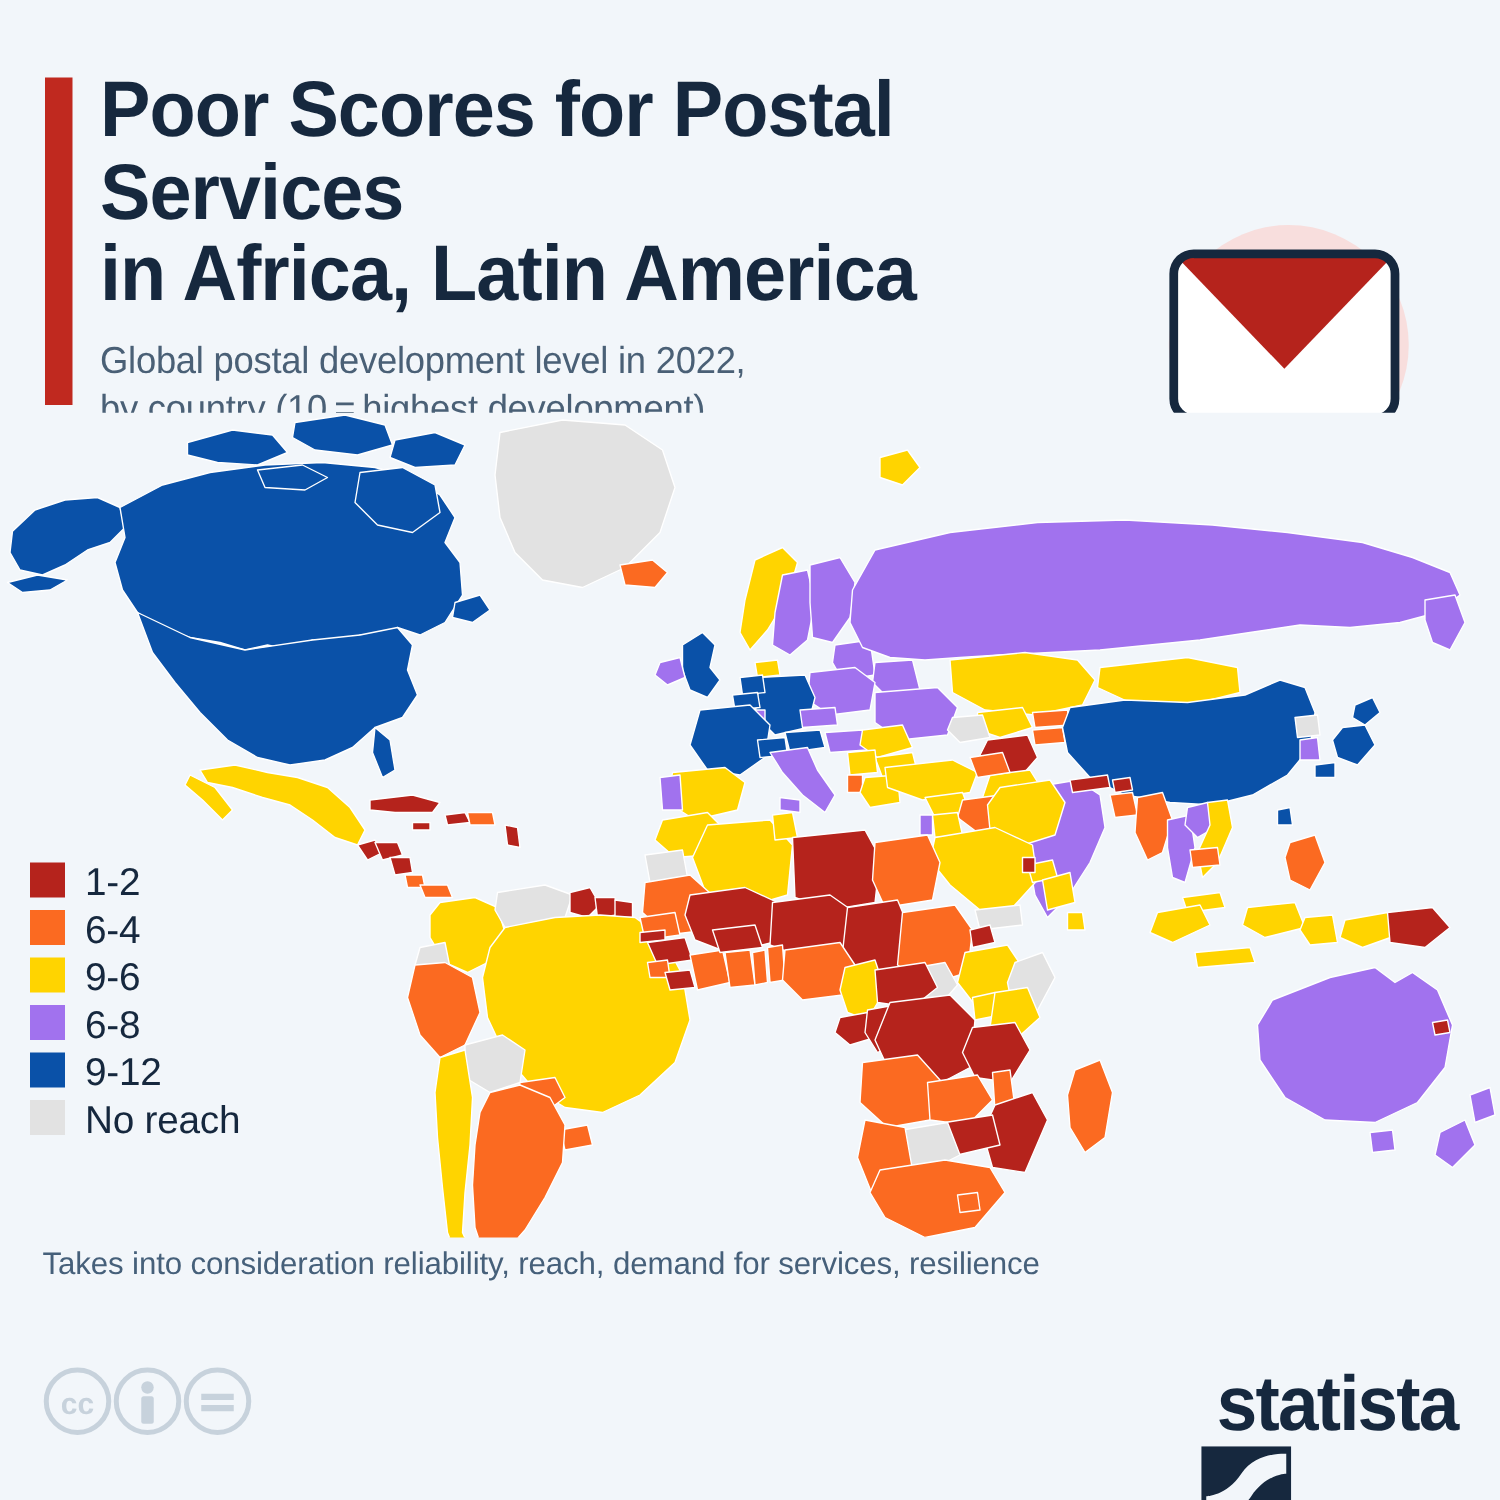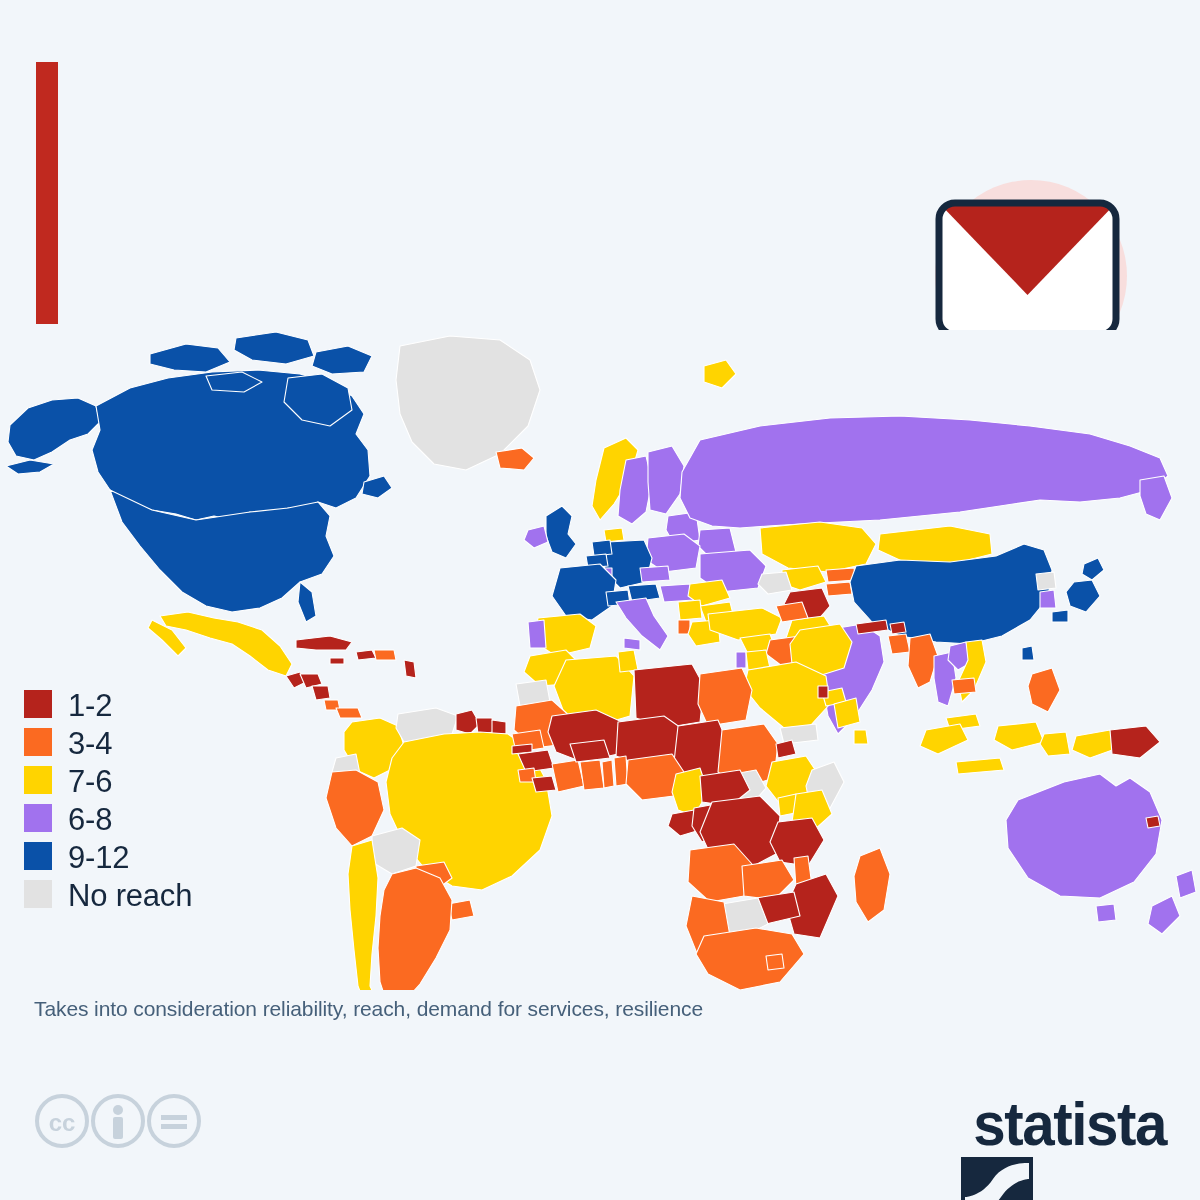--- a/index.html
+++ b/index.html
@@ -48,21 +48,21 @@
   .legend-row{display:flex;align-items:flex-start;height:38px;}
   .swatch{width:28px;height:28px;flex:0 0 28px;}
   .legend-label{
     margin-left:16px;font-size:31px;color:#16283E;font-weight:400;
     line-height:1;letter-spacing:-0.2px;
   }
 
   
   .notes{position:absolute;left:34px;top:993px;width:1120px;}
   .note-line{
-    font-size:21px;line-height:1.48;color:#46607A;font-weight:400;
+    font-size:25px;line-height:1.48;color:#46607A;font-weight:400;
     letter-spacing:-0.1px;
   }
 
   
   .footer{position:absolute;left:0;top:1085px;width:1200px;height:100px;}
   .cc-icons{position:absolute;left:34px;top:8px;display:flex;}
   .cc-icon{width:56px;height:56px;}
   .statista-logo{position:absolute;right:34px;top:8px;display:flex;align-items:flex-start;gap:2px;flex-direction:column;}
   .statista-word{
     font-size:62px;font-weight:700;color:#16283E;line-height:1;
@@ -70,20 +70,30 @@
   }
   .statista-mark{width:72px;height:62px;}
 </style>
 </head>
 <body>
 
 <div id="infographic">
 
   <div class="accent-bar"></div>
 
+  <div class="header-text">
+    <h1 class="title">
+      <span>Poor Scores for Postal Services</span><br>
+      <span>in Africa, Latin America</span>
+    </h1>
+    <p class="subtitle">
+      <span>Global postal development level in 2022,</span><br>
+      <span>by country (10 = highest development)</span>
+    </p>
+  </div>
 
   <div class="badge">
     <div class="badge-circle"></div>
     <svg class="envelope" viewBox="0 0 185 140">
       <defs>
         <clipPath id="envClip">
           <rect x="4" y="4" width="177" height="132" rx="16" ry="16"></rect>
         </clipPath>
       </defs>
       <rect x="4" y="4" width="177" height="132" rx="16" ry="16" fill="#FFFFFF"></rect>
@@ -282,25 +292,25 @@
       </g>
     </svg>
 
     <div class="legend" style="top:360px;">
       <div class="legend-row">
         <span class="swatch" style="background:#B5231C"></span>
         <span class="legend-label">1-2</span>
       </div>
       <div class="legend-row">
         <span class="swatch" style="background:#FB6A21"></span>
-        <span class="legend-label">3-4</span>
+        <span class="legend-label">6-4</span>
       </div>
       <div class="legend-row">
         <span class="swatch" style="background:#FFD400"></span>
-        <span class="legend-label">7-6</span>
+        <span class="legend-label">9-6</span>
       </div>
       <div class="legend-row">
         <span class="swatch" style="background:#A172EE"></span>
         <span class="legend-label">6-8</span>
       </div>
       <div class="legend-row">
         <span class="swatch" style="background:#0A51A8"></span>
         <span class="legend-label">9-12</span>
       </div>
       <div class="legend-row">

